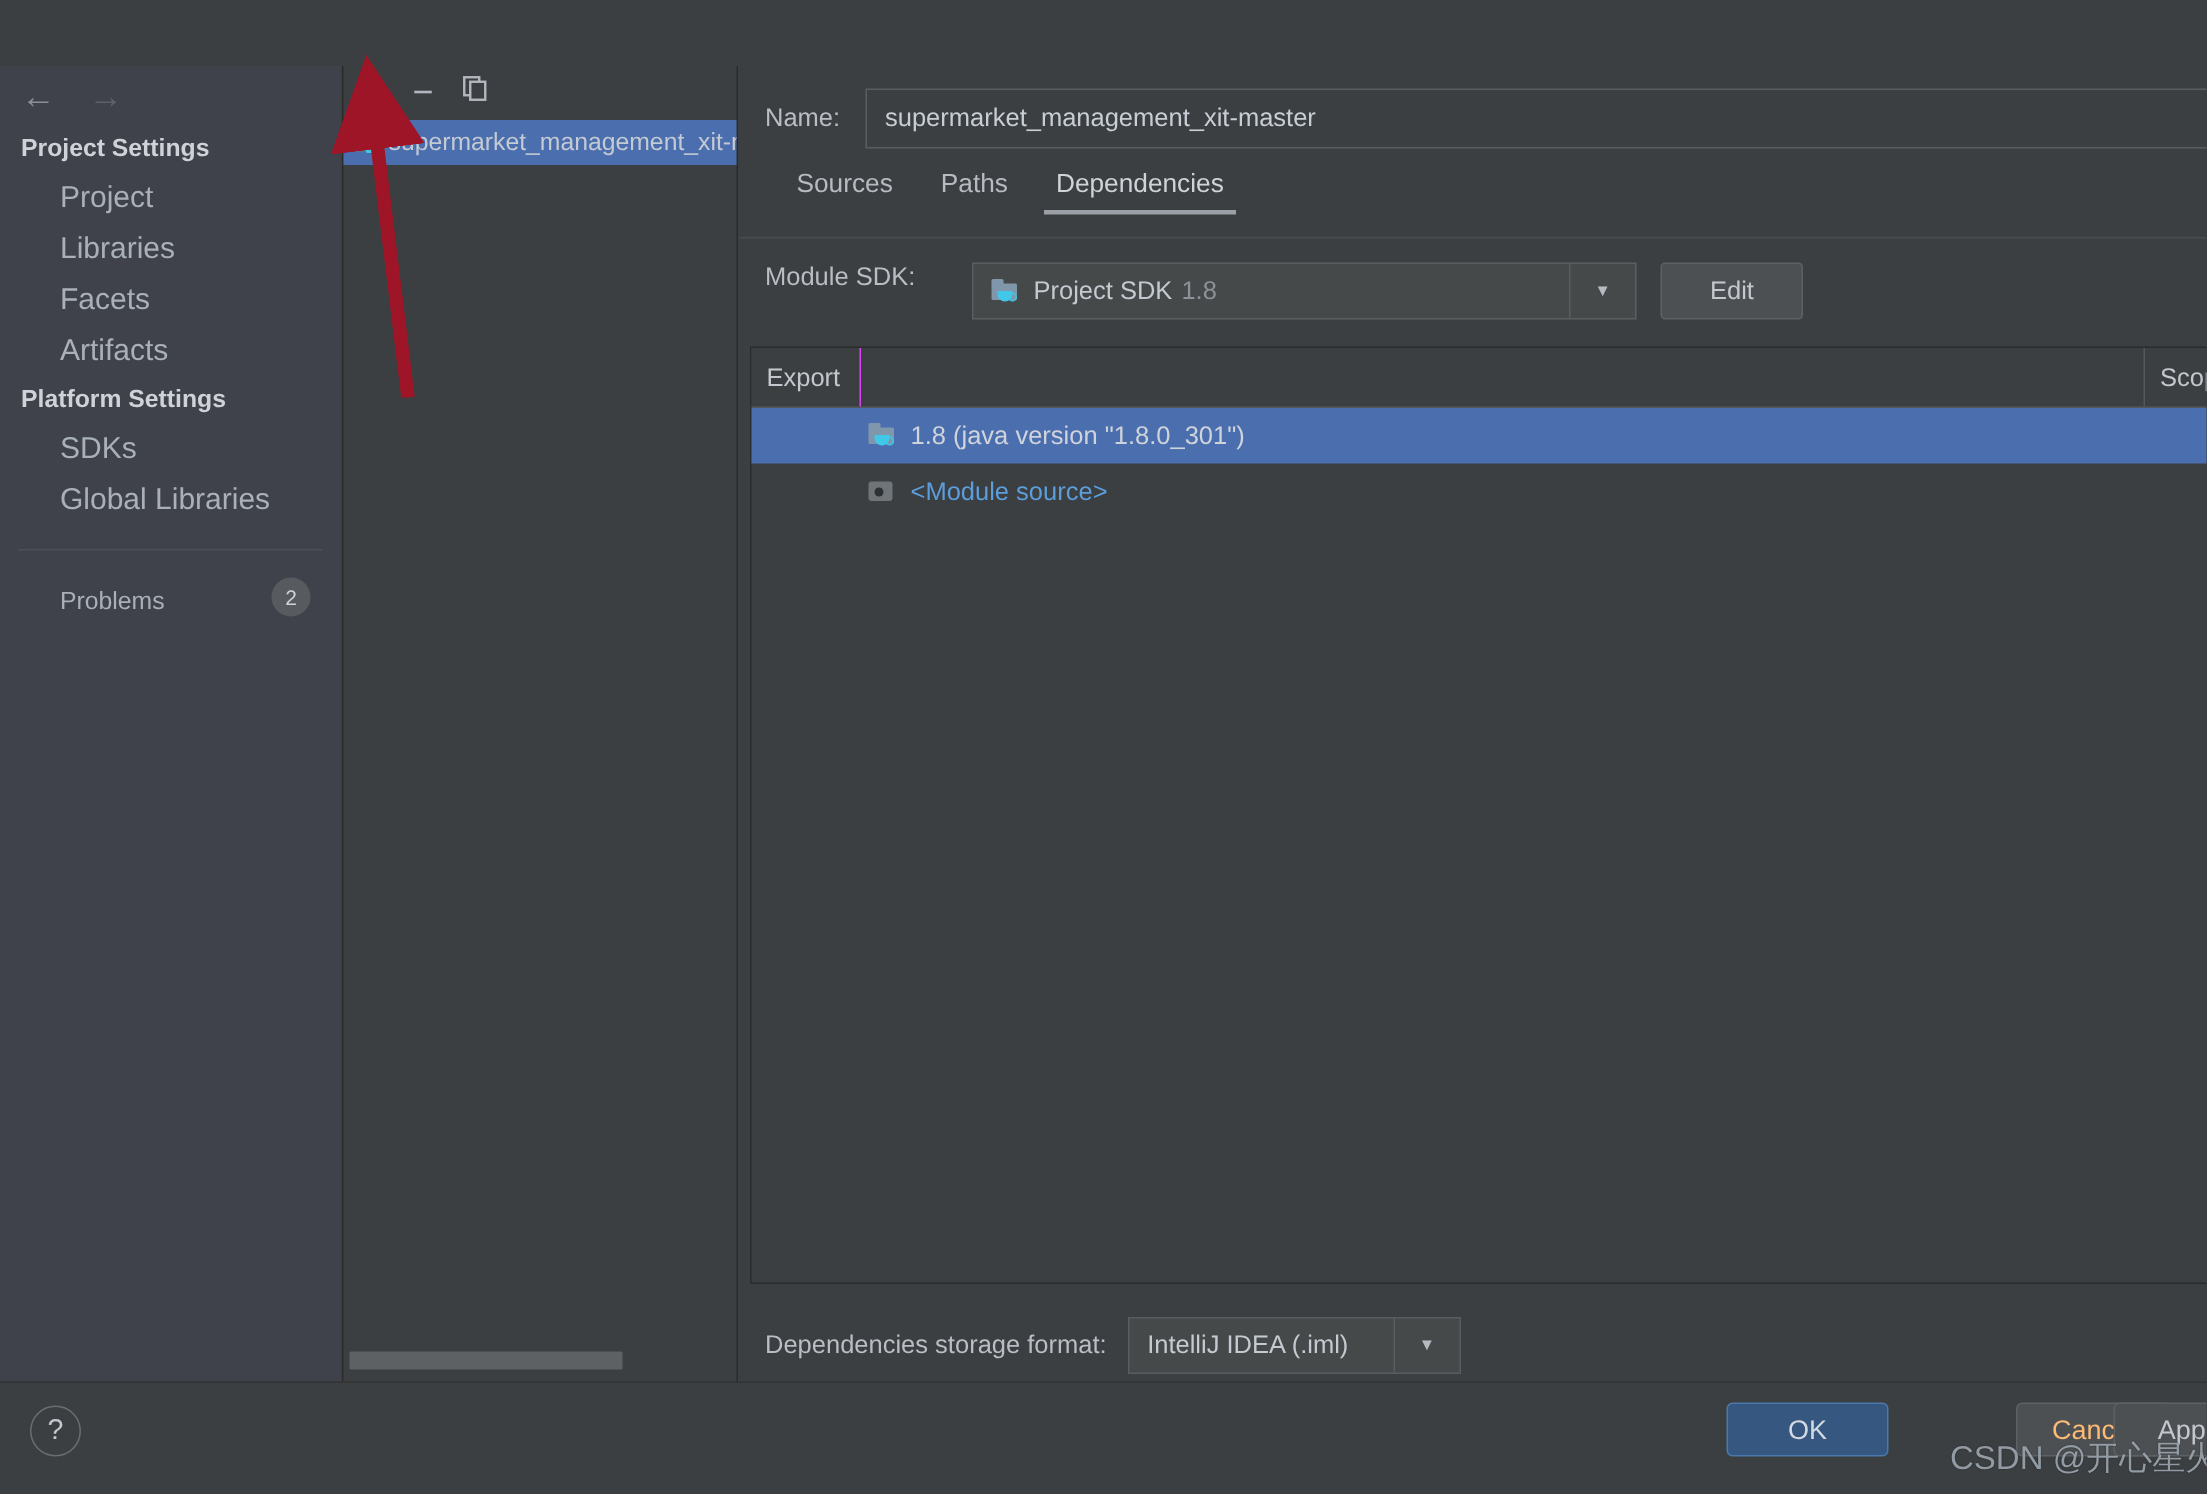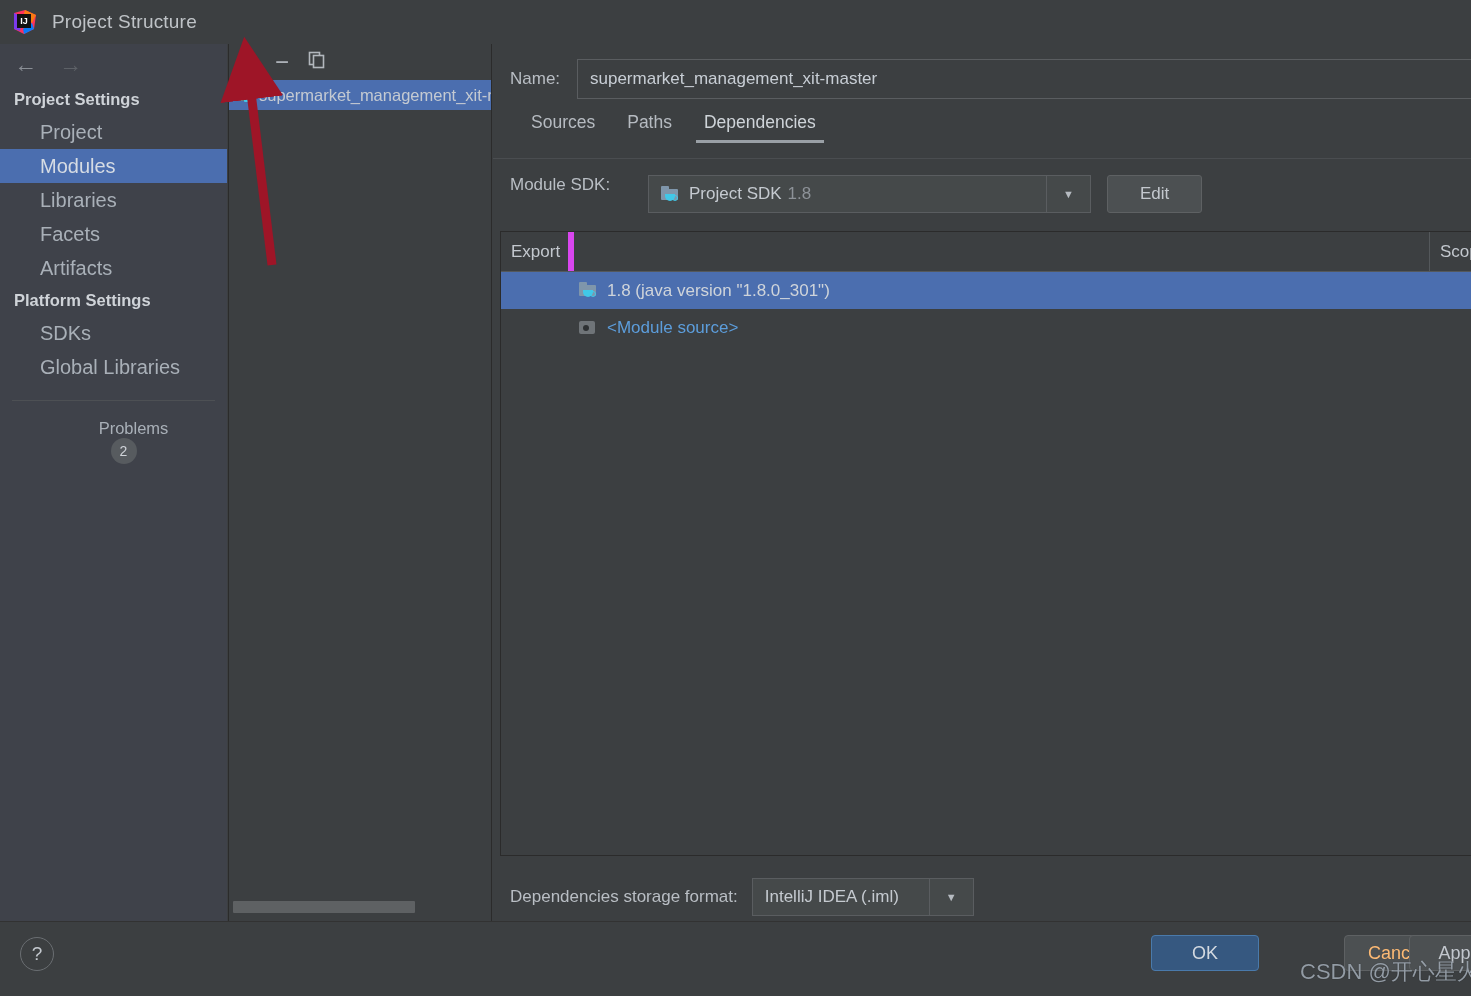--- a/index.html
+++ b/index.html
@@ -39,21 +39,21 @@
   }
   .nav-item {
     color: #a9b0b8; font-size: 20px; padding: 6px 0 6px 40px;
     line-height: 22px;
   }
   .nav-item.selected { background: #4b6eaf; color: #d6dce4; }
   .sb-divider {
     height: 1px; background: #4d5054; margin: 16px 12px 0 12px;
   }
   .problems-row {
-    display: flex; align-items: center; padding: 18px 0 6px 40px; flex-direction: column;
+    display: flex; align-items: flex-end; padding: 18px 0 6px 40px;
   }
   .problems-label { color: #a9b0b8; font-size: 16.5px; flex: 1; }
   .badge {
     width: 26px; height: 26px; border-radius: 50%;
     background: #575b5f; color: #cfd3d8;
     font-size: 14px; display: flex; align-items: center; justify-content: center;
     margin-right: 20px;
   }
 
   
@@ -130,21 +130,21 @@
   
   .table-wrap {
     margin: 12px 2px 0 7px; border: 1px solid #2b2b2b; background: #3c3f41;
     height: 625px; position: relative;
   }
   .thead { display: flex; height: 40px; background: #3c3f41; border-bottom: 1px solid #54585b; }
   .th {
     color: #c3c8ce; font-size: 17px; display: flex; align-items: center;
     padding-left: 10px;
   }
-  .th.export { width: 73px; border-right: 6px solid #d946ef; }
+  .th.export { width: 73px; border-right: 1px solid #d946ef; }
   .th.middle  { flex: 1; border-right: 1px solid #54585b; }
   .th.scope   { width: 96px; text-align: center; }
   .trow { display: flex; align-items: center; height: 37px; padding-left: 78px; }
   .trow.selected { background: #4b6eaf; }
   .trow .ricon { width: 19px; height: 17px; position: relative; margin-right: 9px; flex:0 0 auto; }
   .trow .rtext { font-size: 17px; color: #cfd4da; white-space: nowrap; }
   .trow .rtext.link { color: #5c9ddb; }
 
   .storage-row { display: flex; align-items: center; height: 50px; margin-top: 16px; padding-left: 17px; }
   .storage-label { color: #b9bec4; font-size: 17px; margin-right: 14px; }
@@ -190,43 +190,29 @@
 
   
   .ico-mod .m-a { position:absolute; left:0; top:2px; width:12px; height:12px; background:#6e767d; border-radius:2px; }
   .ico-mod .m-b { position:absolute; left:9px; top:6px; width:7px; height:9px; background:#41c8e8; border-radius:1px; }
 </style>
 </head>
 <body>
 
 <div id="root">
 
-  <div class="titlebar">
-    <div class="ij-logo">
-      <svg width="26" height="26" viewBox="0 0 26 26">
-        <path d="M2 4 L13 1 L24 6 L22 20 L12 25 L2 20 Z" fill="#fe315d"></path>
-        <path d="M13 1 L24 6 L20 14 L11 8 Z" fill="#f97a12"></path>
-        <path d="M2 4 L11 8 L8 22 L2 20 Z" fill="#7c3aed"></path>
-        <path d="M12 25 L22 20 L20 14 L11 20 Z" fill="#087cfa"></path>
-        <rect x="5" y="5" width="14" height="14" fill="#111"></rect>
-        <text x="12" y="15" font-family="Liberation Sans, sans-serif" font-size="9" font-weight="bold" fill="#fff" text-anchor="middle">IJ</text>
-      </svg>
-    </div>
-    <div class="title-text">Project Structure</div>
-  </div>
 
   <div class="sidebar">
     <div class="nav-bar">
       <span class="nav-arrow">←</span>
       <span class="nav-arrow dim">→</span>
     </div>
 
     <div class="group-title">Project Settings</div>
     <div class="nav-item">Project</div>
-    <div class="nav-item selected">Modules</div>
     <div class="nav-item">Libraries</div>
     <div class="nav-item">Facets</div>
     <div class="nav-item">Artifacts</div>
 
     <div class="group-title">Platform Settings</div>
     <div class="nav-item">SDKs</div>
     <div class="nav-item">Global Libraries</div>
 
     <div class="sb-divider"></div>
 

